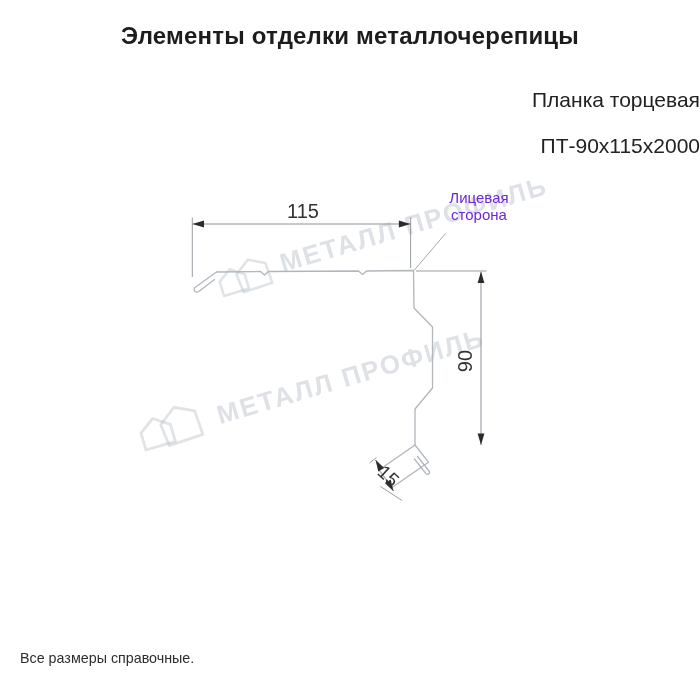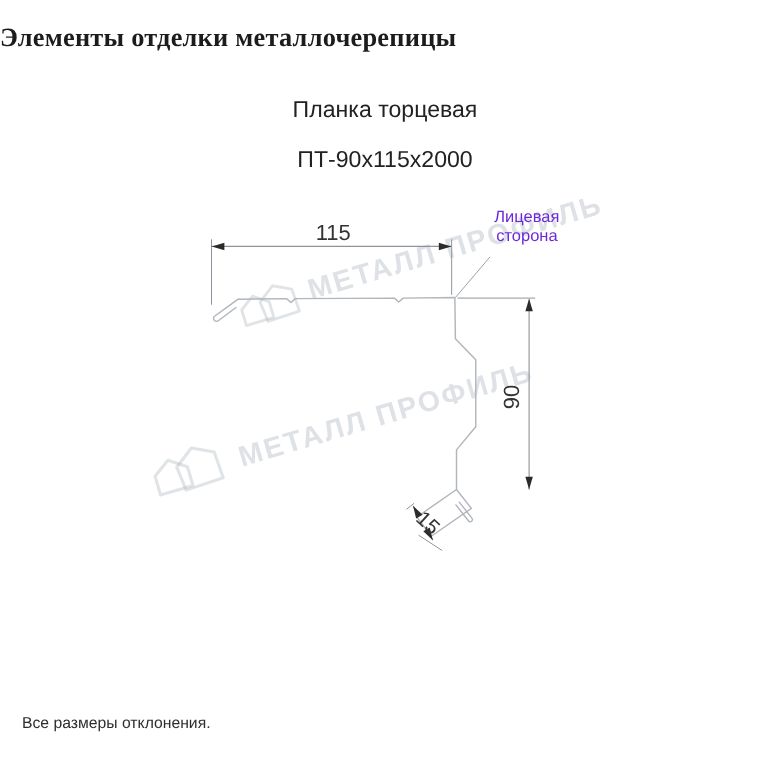--- a/index.html
+++ b/index.html
@@ -1,22 +1,22 @@
 <!DOCTYPE html>
 <html><head>
 <meta charset="utf-8">
 <style>
   html,body{margin:0;padding:0;background:#ffffff;}
   .page{
     position:relative;width:700px;height:700px;background:#ffffff;overflow:hidden;
     font-family:"Liberation Sans","DejaVu Sans",sans-serif;
   }
-  .header{position:absolute;top:0;left:0;width:700px;font-family:Liberation Serif, serif;}
+  .header{position:absolute;top:0;left:0;width:700px;text-align:center;}
   .title{margin-top:22px;font-size:24px;font-weight:bold;color:#1c1c1c;letter-spacing:0.2px;}
-  .subtitle{position:absolute;left:0;width:700px;text-align:center;font-size:21px;color:#222;}
+  .subtitle{position:absolute;left:0;width:700px;text-align:right;font-size:21px;color:#222;}
   .subtitle.name{top:88px;}
   .subtitle.code{top:118px;margin-top:16px;}
   .svg-layer{position:absolute;left:0;top:0;width:700px;height:700px;}
   .face-label{
     position:absolute;left:444px;top:190px;width:70px;text-align:center;
     font-size:15px;line-height:16.5px;color:#6d28d9;
   }
   .watermark-text{
     position:absolute;font-size:26px;font-weight:bold;letter-spacing:2px;
     color:rgba(168,176,186,0.38);white-space:nowrap;
@@ -86,16 +86,16 @@
       <path transform="translate(393.5,491.2) rotate(150)" d="M 0,0 l -3.4,11.5 h 6.8 Z" fill="#2b2b2b"></path>
       <text transform="translate(388.5,476) rotate(43)" text-anchor="middle" dominant-baseline="central" font-size="19" fill="#333333">15</text>
     </g>
 
     <path d="M 414,270.5 L 445.5,233.5" stroke="#9aa0a6" stroke-width="0.9" fill="none"></path>
   </svg>
 
   <div class="face-label">Лицевая сторона</div>
 
   <div class="footer">
-    <div>Все размеры отклонения.</div>
+    <div>Все размеры справочные.</div>
   </div>
 
 </div>
 
 </body></html>

